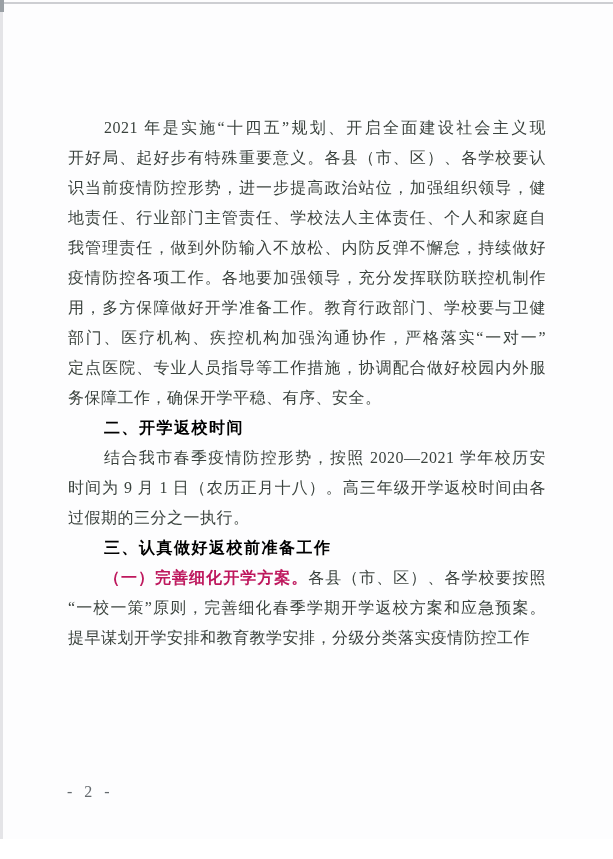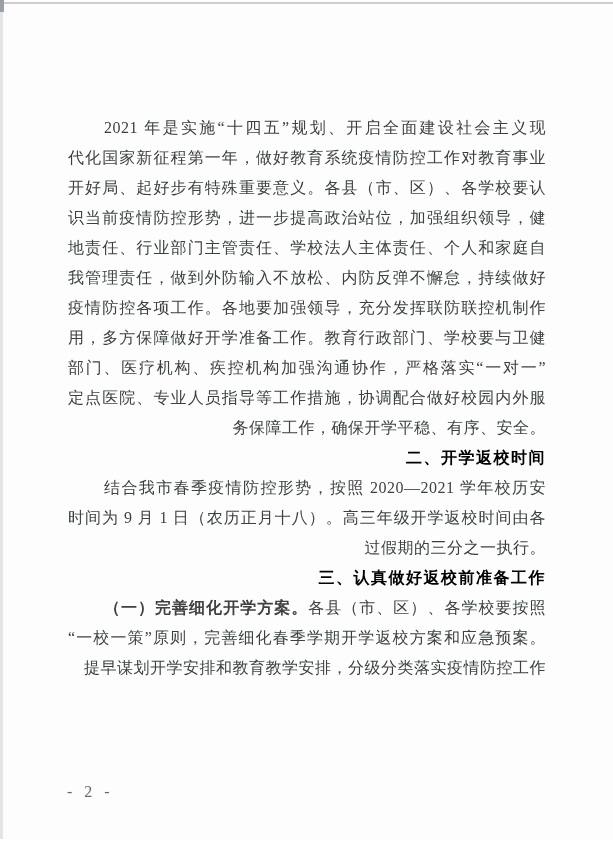--- a/index.html
+++ b/index.html
@@ -20,33 +20,33 @@
   .doc {
     position:absolute;
     left:68px; top:113px;
     width:478px;
     color:#3a423d;
     font-size:16px;
     letter-spacing:0.5px;
   }
   .line {
     line-height:30px;
-    text-align:right;
+    text-align:left;
   }
   .just {
     text-align:justify;
     text-align-last:justify;
   }
   .indent { padding-left:36px; }
   .heading {
     font-weight:bold;
     color:#000000;
     letter-spacing:1.5px;
   }
-  .lead-bold { font-weight:bold; color:#404040; }
+  .lead-bold { font-weight:bold; color:#be185d; }
 
   .page-number {
     position:absolute;
     left:67px; top:782px;
     color:#646a6e;
     font-size:16px;
     letter-spacing:4px;
     line-height:20px;
   }
 </style>
@@ -57,21 +57,20 @@
 
   <div class="edge-top"></div>
   <div class="edge-left"></div>
   <div class="edge-bottom"></div>
   <div class="notch-tl"></div>
   <div class="notch-bl"></div>
 
   <div class="doc">
 
     <div class="line just indent">2021 年是实施“十四五”规划、开启全面建设社会主义现</div>
-    <div class="line just">代化国家新征程第一年，做好教育系统疫情防控工作对教育事业</div>
     <div class="line just">开好局、起好步有特殊重要意义。各县（市、区）、各学校要认</div>
     <div class="line just">识当前疫情防控形势，进一步提高政治站位，加强组织领导，健</div>
     <div class="line just">地责任、行业部门主管责任、学校法人主体责任、个人和家庭自</div>
     <div class="line just">我管理责任，做到外防输入不放松、内防反弹不懈怠，持续做好</div>
     <div class="line just">疫情防控各项工作。各地要加强领导，充分发挥联防联控机制作</div>
     <div class="line just">用，多方保障做好开学准备工作。教育行政部门、学校要与卫健</div>
     <div class="line just">部门、医疗机构、疾控机构加强沟通协作，严格落实“一对一”</div>
     <div class="line just">定点医院、专业人员指导等工作措施，协调配合做好校园内外服</div>
     <div class="line">务保障工作，确保开学平稳、有序、安全。</div>
 

